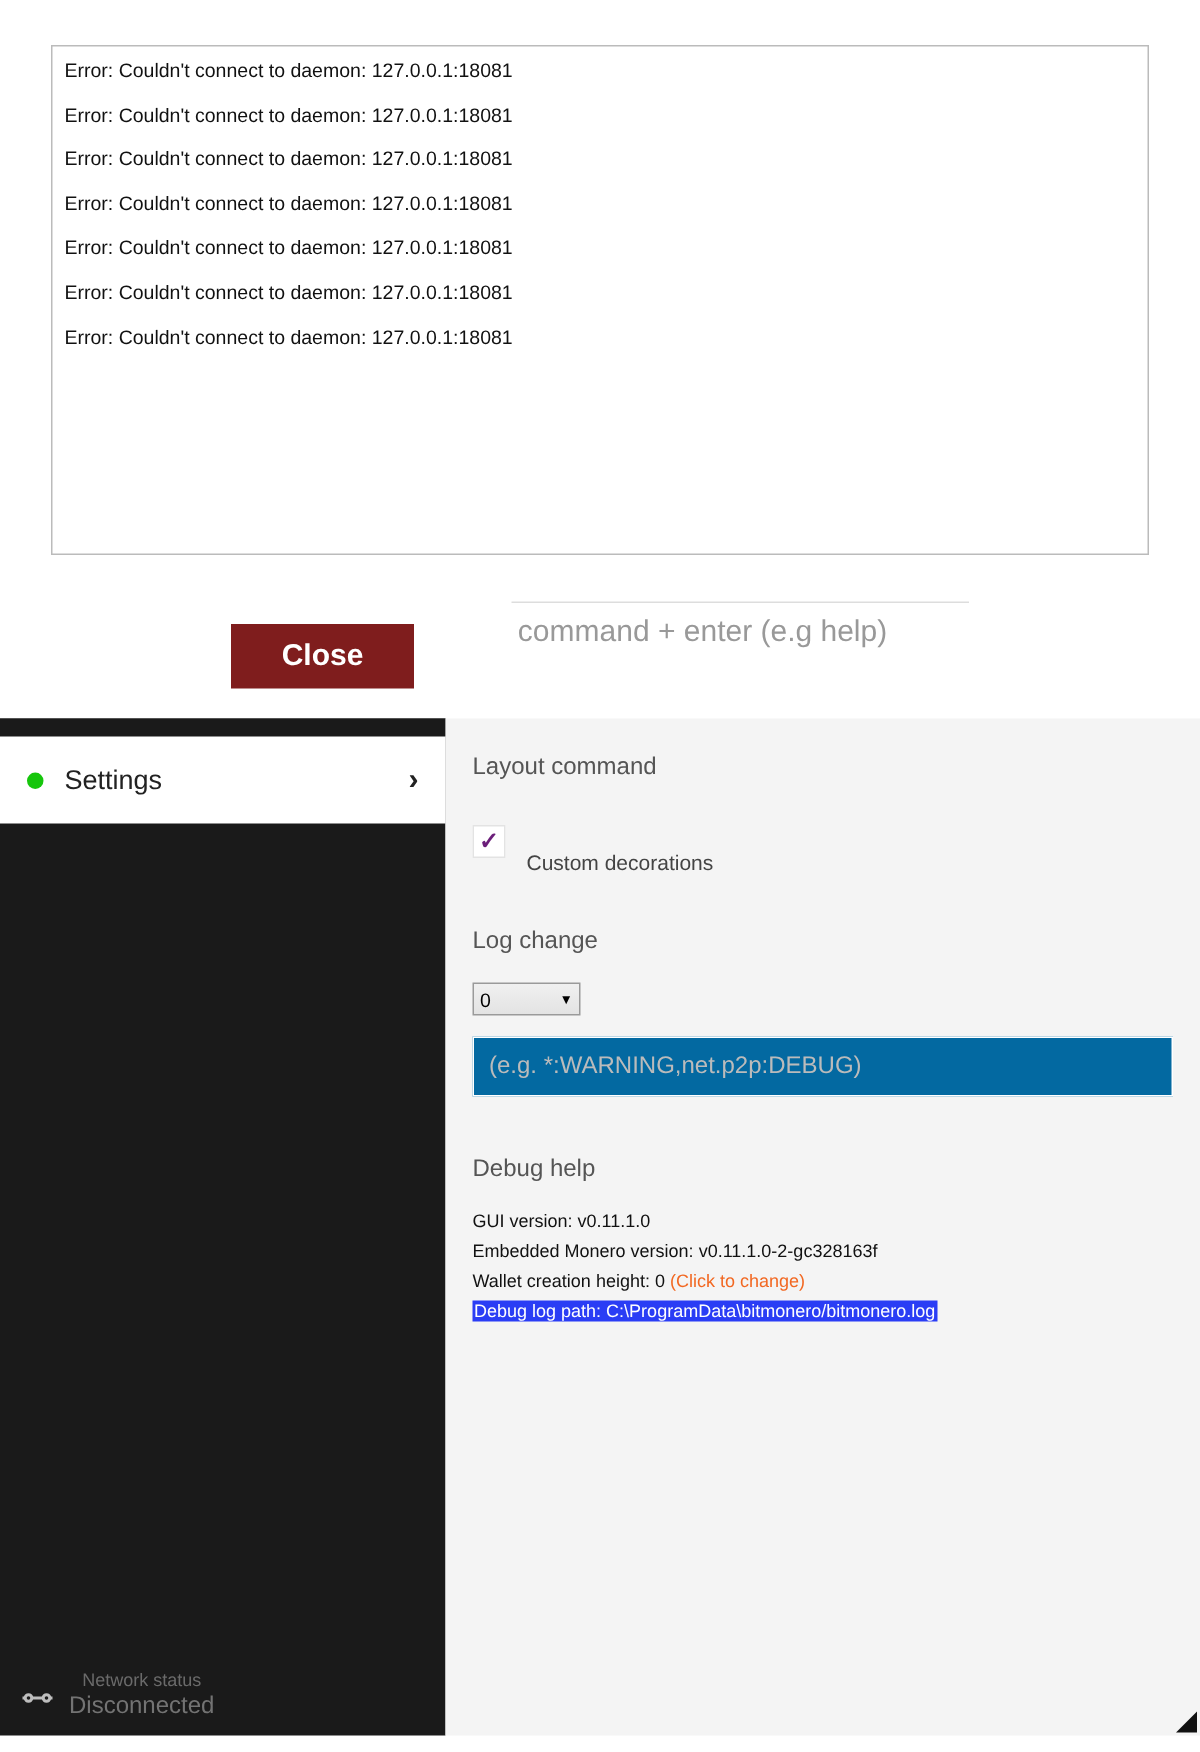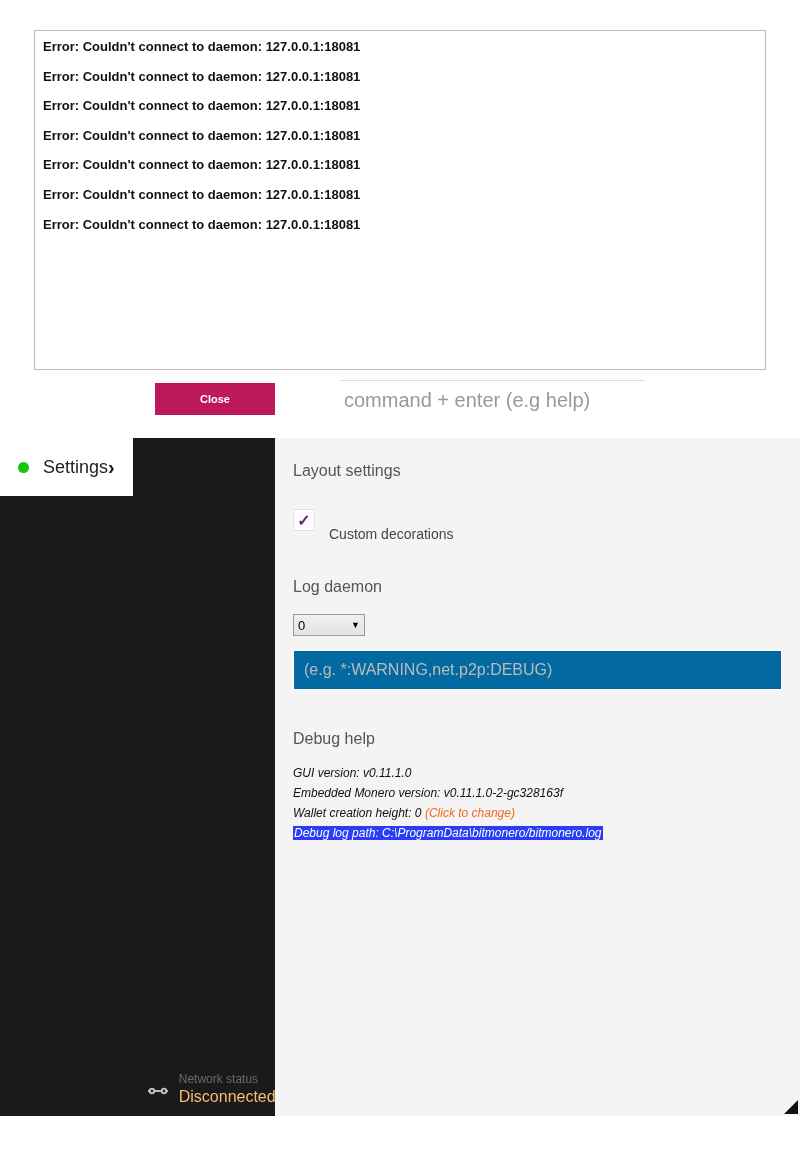--- a/index.html
+++ b/index.html
@@ -21,44 +21,44 @@
     font-weight: normal;
     color: #3a3a3a;
     margin-bottom: 14px;
   }
   .log-box {
     margin: 0 34px;
     border: 1px solid #bbb;
     height: 340px;
     padding: 8px 8px;
     overflow: hidden;
-    font-weight: bold;
   }
   .log-line {
     font-size: 13px;
     color: #111;
     line-height: 1.2;
     margin-bottom: 14px;
   }
   .modal-actions {
     display: flex;
     justify-content: center;
     align-items: center;
     gap: 65px;
     margin-top: 10px;
   }
   .close-btn {
-    background: #be185d;
+    background: #7f1d1d;
     color: #fff;
     border: none;
-    font-size: 11px;
+    font-size: 20px;
     font-weight: bold;
     padding: 10px 34px;
     cursor: pointer;
     min-width: 120px;
+    margin-top: 36px;
   }
   .command-input-wrap {
     width: 305px;
     border-top: 1px solid #ddd;
   }
   .command-input {
     border: none;
     outline: none;
     width: 100%;
     font-size: 20px;
@@ -68,25 +68,26 @@
   .command-input::placeholder { color: #999; }
 
   
   .app-shell {
     display: flex;
     width: 100%;
     height: 678px;
     position: relative;
   }
   .sidebar {
-    width: 275px;
+    width: 297px;
     background: #1a1a1a;
     color: #ccc;
     display: flex;
-    flex-direction: row;
+    flex-direction: column;
+    text-align: center;
   }
   .sidebar-top-bar {
     height: 12px;
     background: #1a1a1a;
   }
   .sidebar-item {
     background: #fff;
     color: #222;
     height: 58px;
     display: flex;
@@ -110,21 +111,21 @@
   .chevron { font-size: 20px; color: #222; font-weight: bold;}
   .sidebar-spacer { flex: 1; }
   .network-block {
     padding: 0 14px 10px 14px;
     display: flex;
     align-items: flex-end;
     gap: 10px;
   }
   .network-text { line-height: 1.2; }
   .network-label { font-size: 12px; color: #6a6a6a; }
-  .network-value { font-size: 16px; color: #fdba74; }
+  .network-value { font-size: 16px; color: #737373; }
   .connect-icon { display:flex;align-items:center;justify-content:center;width:22px;height:22px;margin-bottom:4px; }
   .connect-icon svg { stroke:#bdbdbd; }
 
   .main-panel {
     flex: 1;
     background: #f4f4f4;
     padding: 24px 18px 18px 18px;
     position: relative;
   }
   .section-head {
@@ -173,21 +174,21 @@
     border: 1px solid #fff;
     padding: 10px 10px;
     font-size: 16px;
     color: #bbb;
     margin-top: 4px;
     margin-bottom: 40px;
   }
   .filter-input::placeholder { color: #bbb; }
 
   .debug-block { font-size: 12px; color: #111; }
-  .debug-row { margin-bottom: 6px; font-style: italic; }
+  .debug-row { margin-bottom: 6px; }
   .orange-link { color: #f26822; cursor: pointer; }
   .highlighted {
     background: #2a3df5;
     color: #fff;
     display: inline;
     padding: 0 1px;
   }
   .resize-triangle {
     position: absolute;
     right: 2px;
@@ -241,29 +242,29 @@
         </svg>
       </span>
       <div class="network-text">
         <div class="network-label">Network status</div>
         <div class="network-value">Disconnected</div>
       </div>
     </div>
   </div>
 
   <div class="main-panel">
-    <div class="section-head">Layout settings</div>
+    <div class="section-head">Layout command</div>
     <div class="checkbox-row">
       <div class="checkbox">
         <span class="checkmark">✓</span>
       </div>
       <span class="checkbox-label">Custom decorations</span>
     </div>
 
-    <div class="section-head">Log daemon</div>
+    <div class="section-head">Log change</div>
     <div class="level-row">
       <div class="select-box">
         <span>0</span>
         <span class="select-caret">▼</span>
       </div>
     </div>
     <input class="filter-input" type="text" placeholder="(e.g. *:WARNING,net.p2p:DEBUG)" style="">
 
     <div class="section-head">Debug help</div>
     <div class="debug-block">

